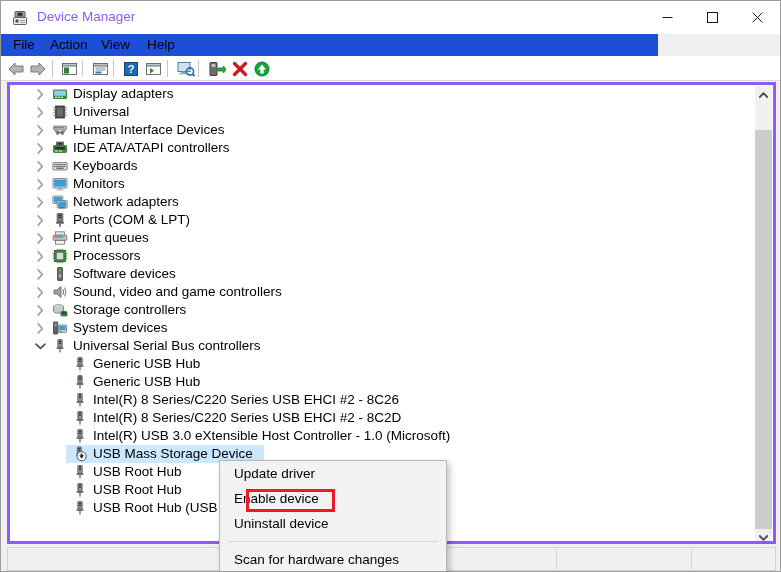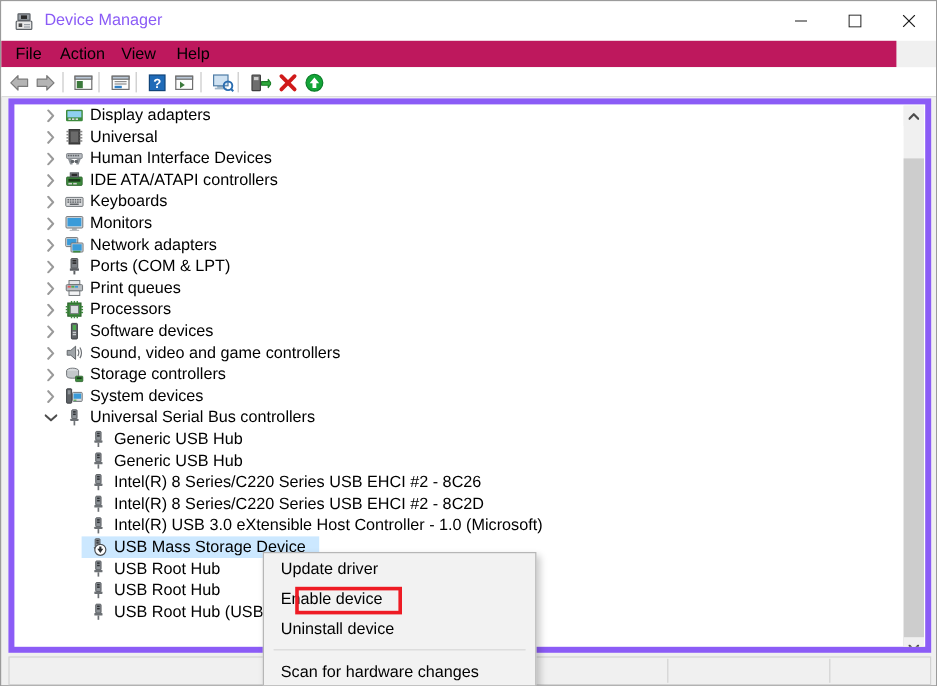--- a/index.html
+++ b/index.html
@@ -55,22 +55,22 @@
   }
   #btn-min { left: 644px; }
   #btn-max { left: 689px; }
   #btn-close { left: 734px; }
   .wbtn svg { display: block; }
 
   
   #menubar {
     position: absolute;
     left: 0; top: 33px;
-    width: 746px; height: 22px;
-    background: #be185d;
+    width: 657px; height: 22px;
+    background: #1d4ed8;
   }
   .menu-item {
     position: absolute;
     top: 2px;
     height: 18px;
     padding: 0 7px;
     font-size: 13.5px;
     color: #000000;
     line-height: 18px;
     white-space: nowrap;
@@ -101,21 +101,21 @@
     width: 1px; height: 17px;
     background: #c8c8c8;
   }
 
   
   #tree-panel {
     position: absolute;
     left: 6px; top: 81px;
     width: 769px; height: 462px;
     background: #ffffff;
-    border: 5px solid #8b5cf6;
+    border: 3px solid #8b5cf6;
     box-sizing: border-box;
     overflow: hidden;
   }
   #tree-list {
     position: absolute;
     left: 0; top: 0;
     width: 750px;
   }
   .row {
     position: relative;

